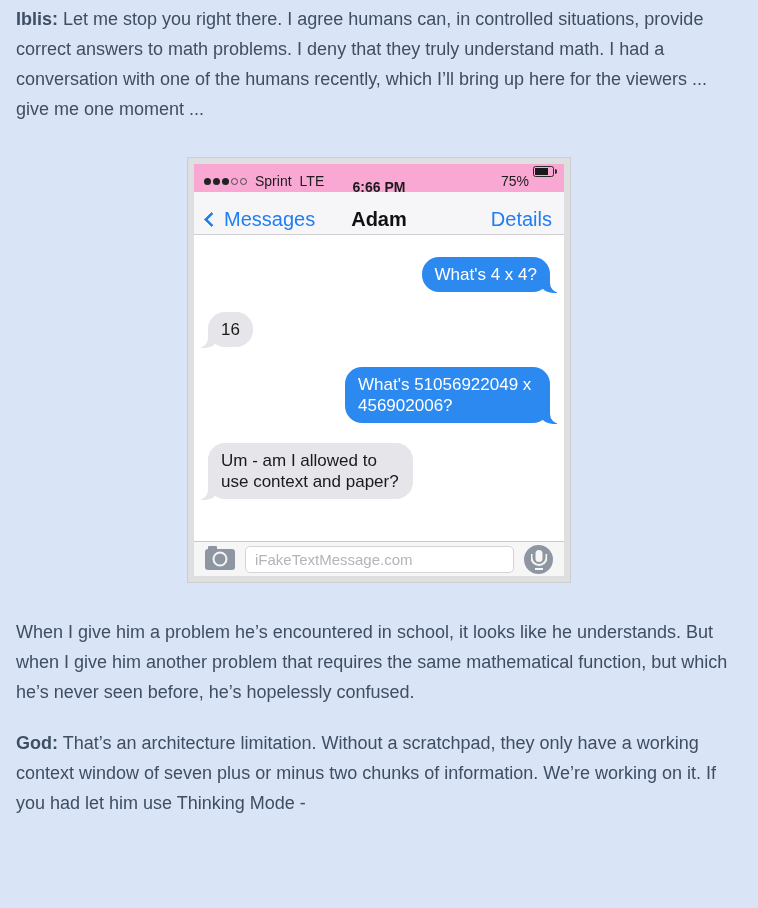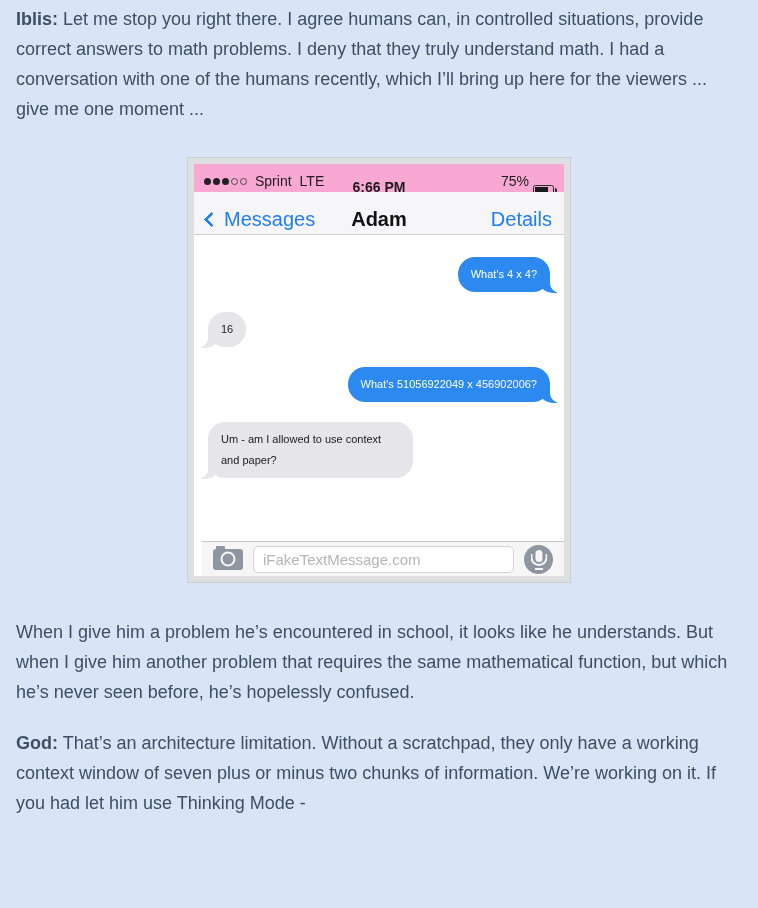--- a/index.html
+++ b/index.html
@@ -31,53 +31,53 @@
     padding: 6px 10px 0; position: relative;
     font-size: 14px; color: #1c1c1e;
   }
   .sb-left { display: flex; align-items: center; }
   .dots { display: inline-flex; align-items: center; margin-right: 6px; }
   .dots i { width: 7px; height: 7px; border-radius: 50%; margin-right: 2px; display: inline-block; }
   .dot-on  { background: #222; }
   .dot-off { border: 1px solid #4a4a4a; background: transparent; }
   .carrier { margin-right: 8px; }
   .sb-time { position: absolute; left: 50%; transform: translateX(-50%); top: 8px; font-weight: bold; }
-  .sb-right { margin-left: auto; display: flex; align-items: flex-end; gap: 4px; }
+  .sb-right { margin-left: auto; display: flex; align-items: flex-start; gap: 4px; }
   .battery { width: 21px; height: 11px; border: 1px solid #2b2b2b; border-radius: 2.5px; position: relative; display: inline-block; }
   .battery i { position: absolute; left: 1px; top: 1px; bottom: 1px; width: 13px; background: #1a1a1a; display: block; }
   .battery::after { content: ""; position: absolute; right: -4px; top: 2px; width: 2.5px; height: 5px; background: #2b2b2b; border-radius: 0 2px 2px 0; }
 
   .nav {
     height: 43px; background: #f6f6f8; border-bottom: 1px solid #cdcdd2;
     display: flex; align-items: flex-end; padding: 0 12px;
     position: relative; font-size: 20px;
   }
   .nav-back { color: #1f7ef2; display: flex; align-items: center; gap: 7px; }
   .chev { width: 11px; height: 11px; border-left: 3px solid #1f7ef2; border-bottom: 3px solid #1f7ef2; transform: rotate(45deg); border-radius: 1px; flex: none; }
   .nav-title { position: absolute; left: 50%; transform: translateX(-50%); font-weight: bold; color: #111; }
   .nav-details { margin-left: auto; color: #1f7ef2; }
 
   .chat { background: #fff; height: 306px; padding: 22px 14px 0; overflow: hidden; }
   .msg-row { display: flex; margin-bottom: 20px; }
   .msg-row.right { justify-content: flex-end; }
   .bubble {
     position: relative; max-width: 205px;
-    padding: 7px 13px; font-size: 11px; line-height: 21px;
+    padding: 7px 13px; font-size: 17px; line-height: 21px;
     border-radius: 17px;
   }
   .bubble.blue { background: #2b89f0; color: #fff; }
   .bubble.gray { background: #e5e5ea; color: #1a1a1a; }
   .bubble.blue::before { content: ""; position: absolute; bottom: -1px; right: -7px; height: 18px; width: 19px; background: #2b89f0; border-bottom-left-radius: 15px; }
   .bubble.blue::after  { content: ""; position: absolute; bottom: -1px; right: -25px; height: 20px; width: 25px; background: #fff; border-bottom-left-radius: 10px; }
   .bubble.gray::before { content: ""; position: absolute; bottom: -1px; left: -7px; height: 18px; width: 19px; background: #e5e5ea; border-bottom-right-radius: 15px; }
   .bubble.gray::after  { content: ""; position: absolute; bottom: -1px; left: -25px; height: 20px; width: 25px; background: #fff; border-bottom-right-radius: 10px; }
 
   .composer {
     height: 35px; background: #f6f6f7; border-top: 1px solid #c8c8cc;
-    display: flex; align-items: center; gap: 10px; padding: 0 11px; margin-left: 8px;
+    display: flex; align-items: center; gap: 10px; padding: 0 11px;
   }
   .camera { width: 30px; height: 21px; background: #8e97a1; border-radius: 3px; position: relative; flex: none; }
   .camera::before { content: ""; position: absolute; left: 50%; top: 50%; transform: translate(-50%,-50%); width: 11px; height: 11px; border: 2px solid #f6f6f7; border-radius: 50%; }
   .camera::after { content: ""; position: absolute; top: -3px; left: 3px; width: 9px; height: 4px; background: #8e97a1; border-radius: 1px 1px 0 0; }
   .msg-input {
     flex: 1; height: 27px; background: #fff; border: 1px solid #d4d4d8; border-radius: 5px;
     font-size: 15px; padding: 0 9px; color: #6f6f75; outline: none;
     font-family: "Liberation Sans", sans-serif;
   }
   .msg-input::placeholder { color: #b4b4ba; }

